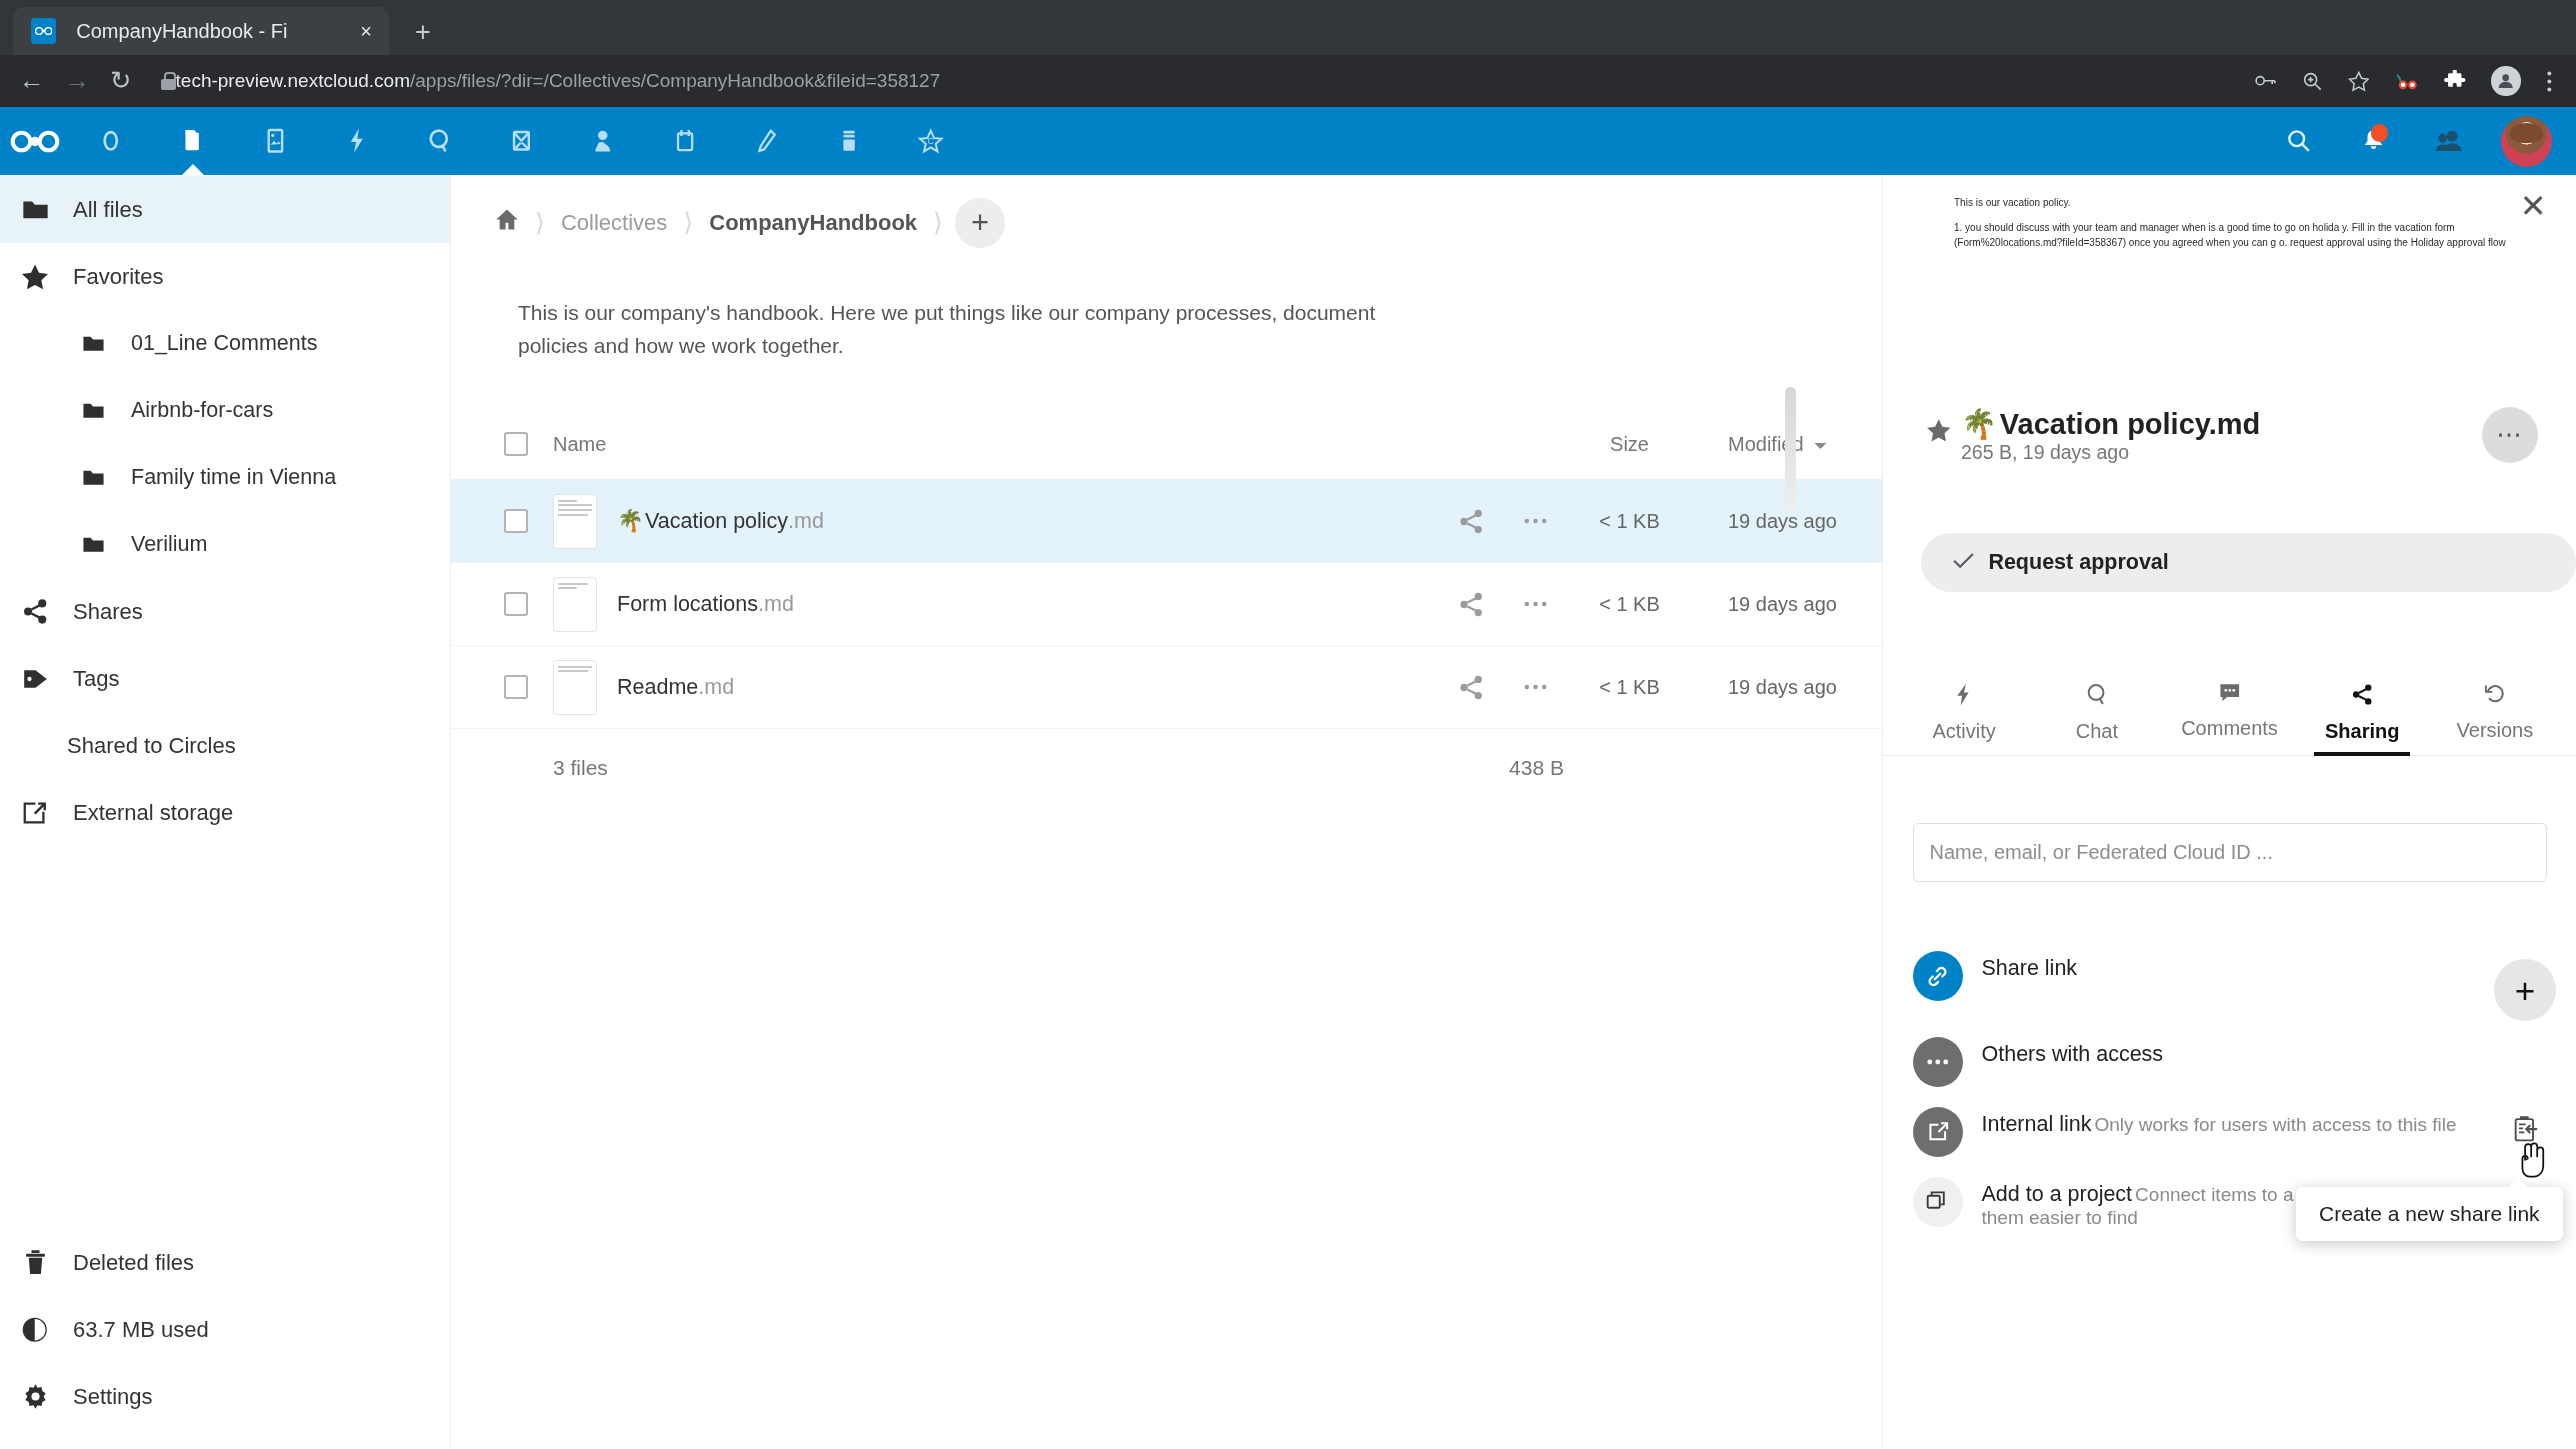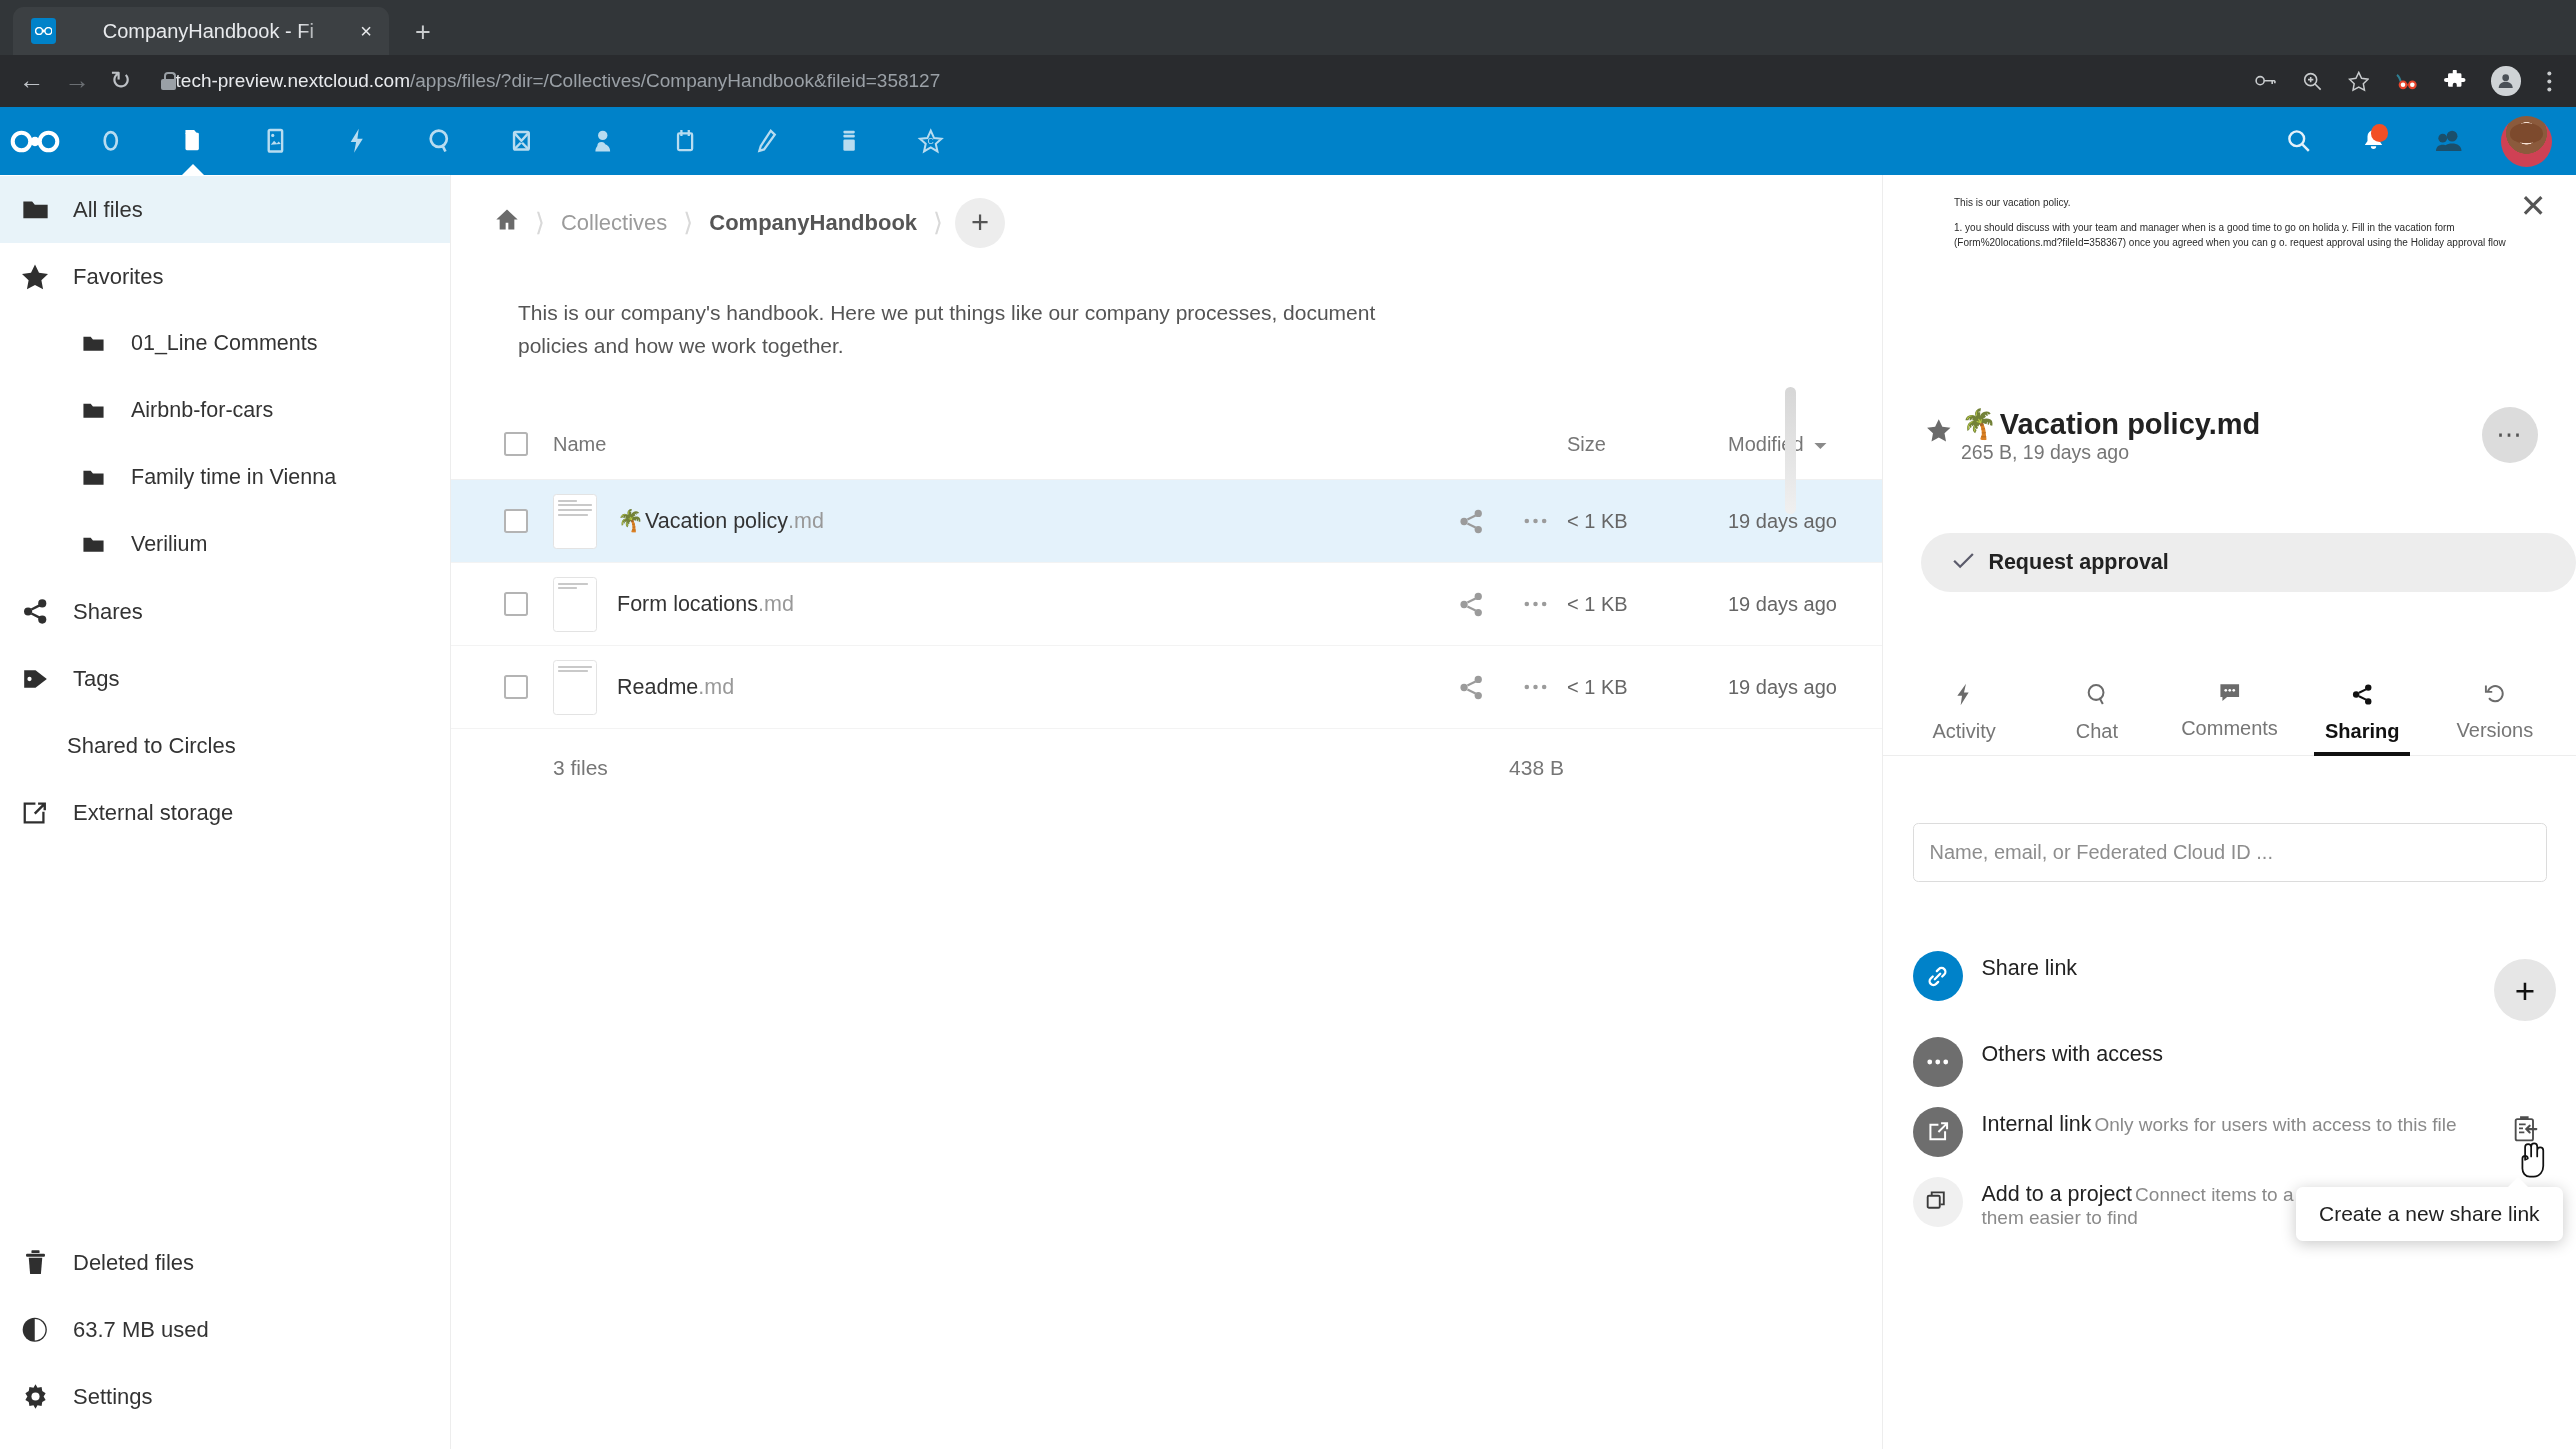--- a/index.html
+++ b/index.html
@@ -12,21 +12,21 @@
   
   .browser { width: 2576px; height: 1449px; display: flex; flex-direction: column; }
 
   .tabstrip {
     height: 55px; background: #323639; display: flex; align-items: flex-end;
     padding-left: 13.4px; flex: 0 0 55px;
   }
   .tab {
     height: 48px; min-width: 376px; max-width: 376px; background: #3c4043;
     border-radius: 10.7px 10.7px 0 0; display: flex; align-items: center;
-    padding: 0 17.4px; gap: 12px; position: relative; text-align: center;
+    padding: 0 17.4px; gap: 20px; position: relative;
   }
   .tab-favicon {
     width: 25.5px; height: 25.5px; border-radius: 3.4px; background: #0082c9;
     display: flex; align-items: center; justify-content: center; flex: 0 0 25.5px;
   }
   .tab-title {
     color: #e8eaed; font-size: 20px; white-space: nowrap; overflow: hidden;
     flex: 1; mask-image: linear-gradient(to right, #000 82%, transparent 100%);
     -webkit-mask-image: linear-gradient(to right, #000 82%, transparent 100%);
   }
@@ -142,21 +142,21 @@
   .fthead {
     display: flex; align-items: center; height: 71px; padding: 0 0 0 28px;
     border-bottom: 0.7px solid #f0f0f0; color: #767676; font-size: 20px;
   }
   .cb-cell { width: 74px; flex: 0 0 74px; display: flex; align-items: center; justify-content: center; }
   .cb {
     width: 24px; height: 24px; border: 2px solid #b4b4b4; border-radius: 2.7px; background: #fff;
   }
   .c-name { flex: 1; min-width: 0; display: flex; align-items: center; }
   .c-acts { width: 127px; flex: 0 0 127px; display: flex; align-items: center; gap: 0; }
-  .c-size { width: 141px; flex: 0 0 141px; text-align: left; padding-right: 16px; }
+  .c-size { width: 141px; flex: 0 0 141px; text-align: center; padding-right: 16px; }
   .c-mod { width: 174px; flex: 0 0 174px; padding-left: 20px; display: flex; align-items: center; gap: 9.4px; }
 
   .ftrow {
     display: flex; align-items: center; height: 83px; padding: 0 0 0 28px;
     border-bottom: 0.7px solid #f3f3f3; font-size: 21.5px; color: #333;
   }
   .ftrow.selected { background: #e4f2fb; }
   .thumb {
     width: 44px; height: 55px; flex: 0 0 44px; background: #fff; border: 0.7px solid #e3e3e3;
     border-radius: 3.4px; margin-right: 20px; overflow: hidden; padding: 4.7px 4px;

